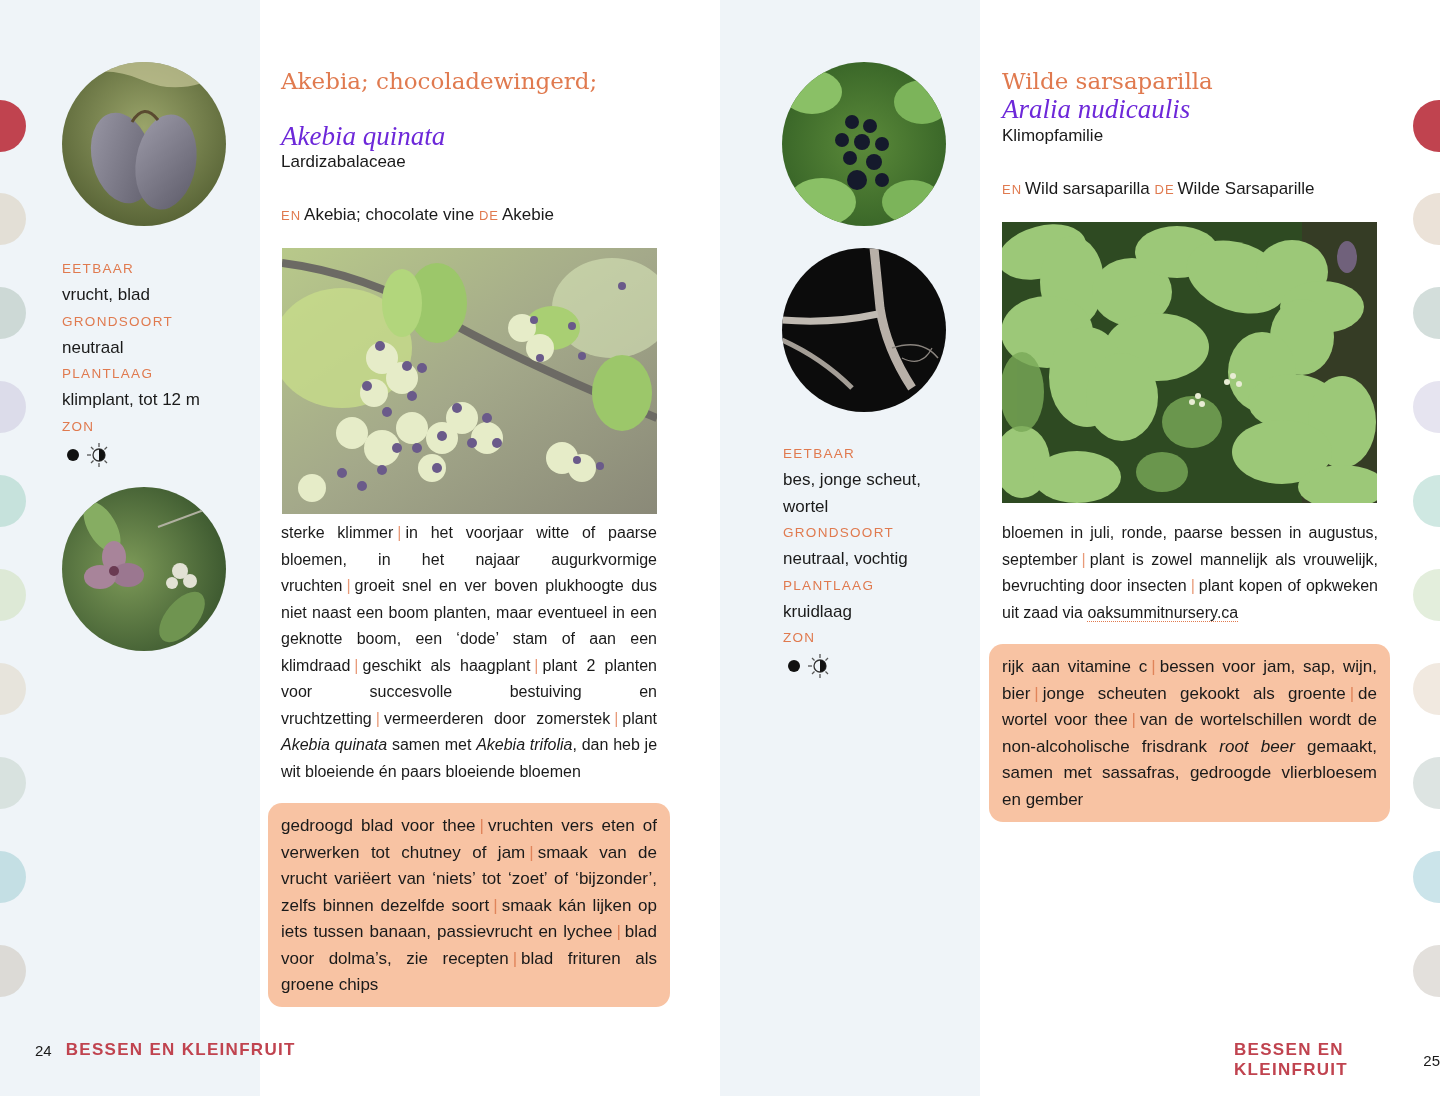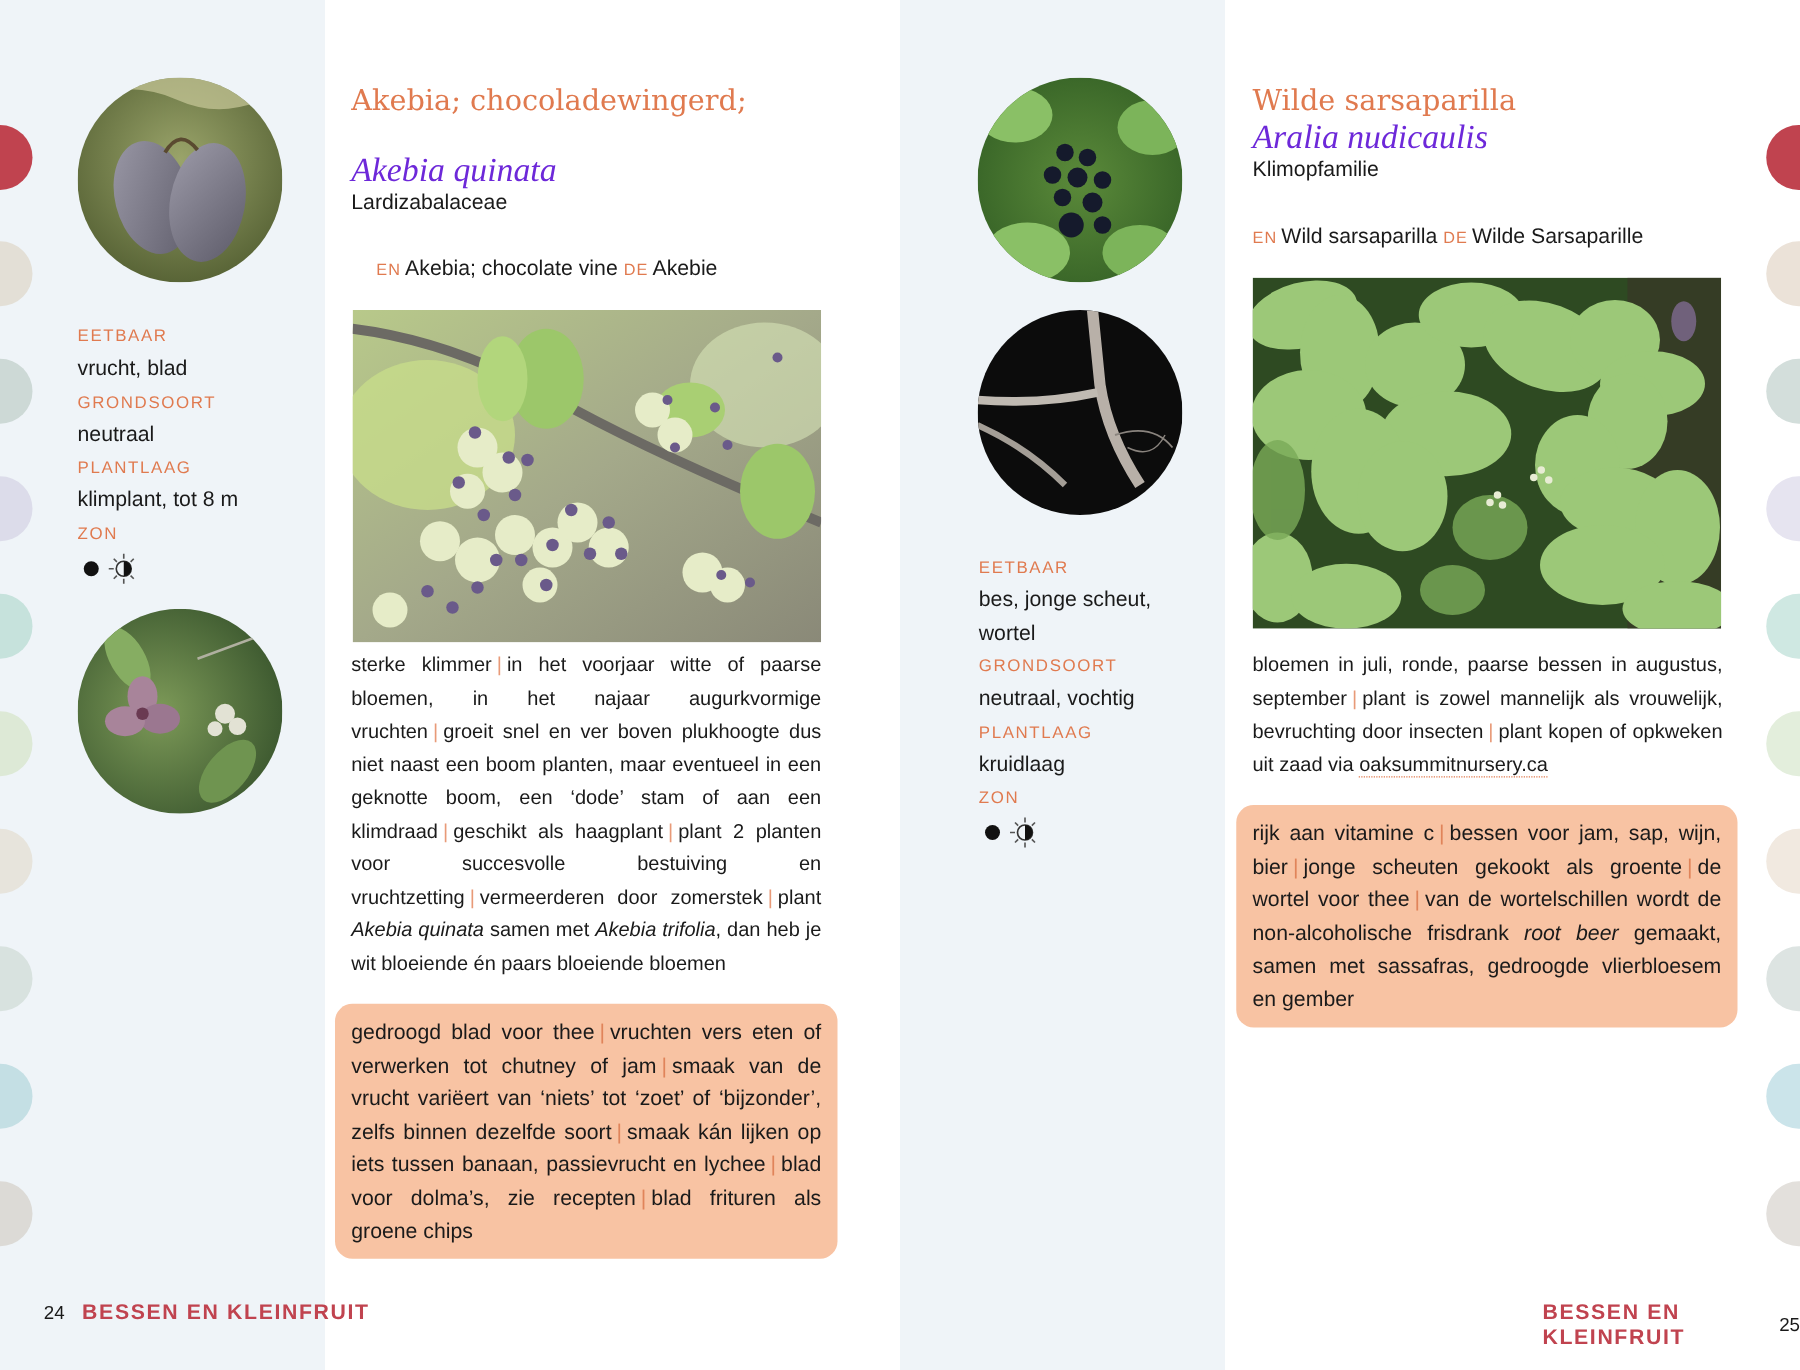--- a/index.html
+++ b/index.html
@@ -90,21 +90,21 @@
     <path d="M70 60 Q82 40 96 58" stroke="#5a4a30" stroke-width="3" fill="none"></path>
   </svg>
 </div>
 
 <div class="meta" style="left:62px;top:256px;">
   <div class="lbl">EETBAAR</div>
   <div class="val">vrucht, blad</div>
   <div class="lbl">GRONDSOORT</div>
   <div class="val">neutraal</div>
   <div class="lbl">PLANTLAAG</div>
-  <div class="val">klimplant, tot 8 m</div>
+  <div class="val">klimplant, tot 12 m</div>
   <div class="lbl">ZON</div>
   <div class="sun-icons">
     <svg width="14" height="14" viewBox="0 0 14 14">
         <circle cx="7" cy="7" r="6" fill="#111"></circle>
       </svg>
     <svg width="26" height="26" viewBox="0 0 26 26">
       <g stroke="#555" stroke-width="1.3">
         <line x1="13" y1="1" x2="13" y2="5"></line>
           <line x1="13" y1="21" x2="13" y2="25"></line>
         <line x1="1" y1="13" x2="5" y2="13"></line>
@@ -143,21 +143,21 @@
       </g>
     <path d="M96 40 L150 20" stroke="#b0b0a0" stroke-width="2"></path>
   </svg>
 </div>
 
 <div class="title" style="left:281px;top:68px;width:420px;">
   <span>Akebia; chocoladewingerd;</span>
 </div>
 <div class="latin" style="left:281px;top:123px;">Akebia quinata</div>
 <div class="family" style="left:281px;top:149px;">Lardizabalaceae</div>
-<div class="names" style="left:281px;top:202px;margin-left:20px;">
+<div class="names" style="left:281px;top:202px;">
   <span class="lang">EN</span><span>Akebia; chocolate vine</span>
   <span class="lang">DE</span><span>Akebie</span>
 </div>
 
 <div class="photo-rect" style="left:282px;top:248px;width:375px;height:266px;">
   <svg width="375" height="266" viewBox="0 0 375 266">
     <defs>
       <linearGradient id="bgA" x1="0" y1="0" x2="1" y2="1">
           <stop offset="0" stop-color="#b8c98a"></stop>
           <stop offset="0.5" stop-color="#a4a98a"></stop>

